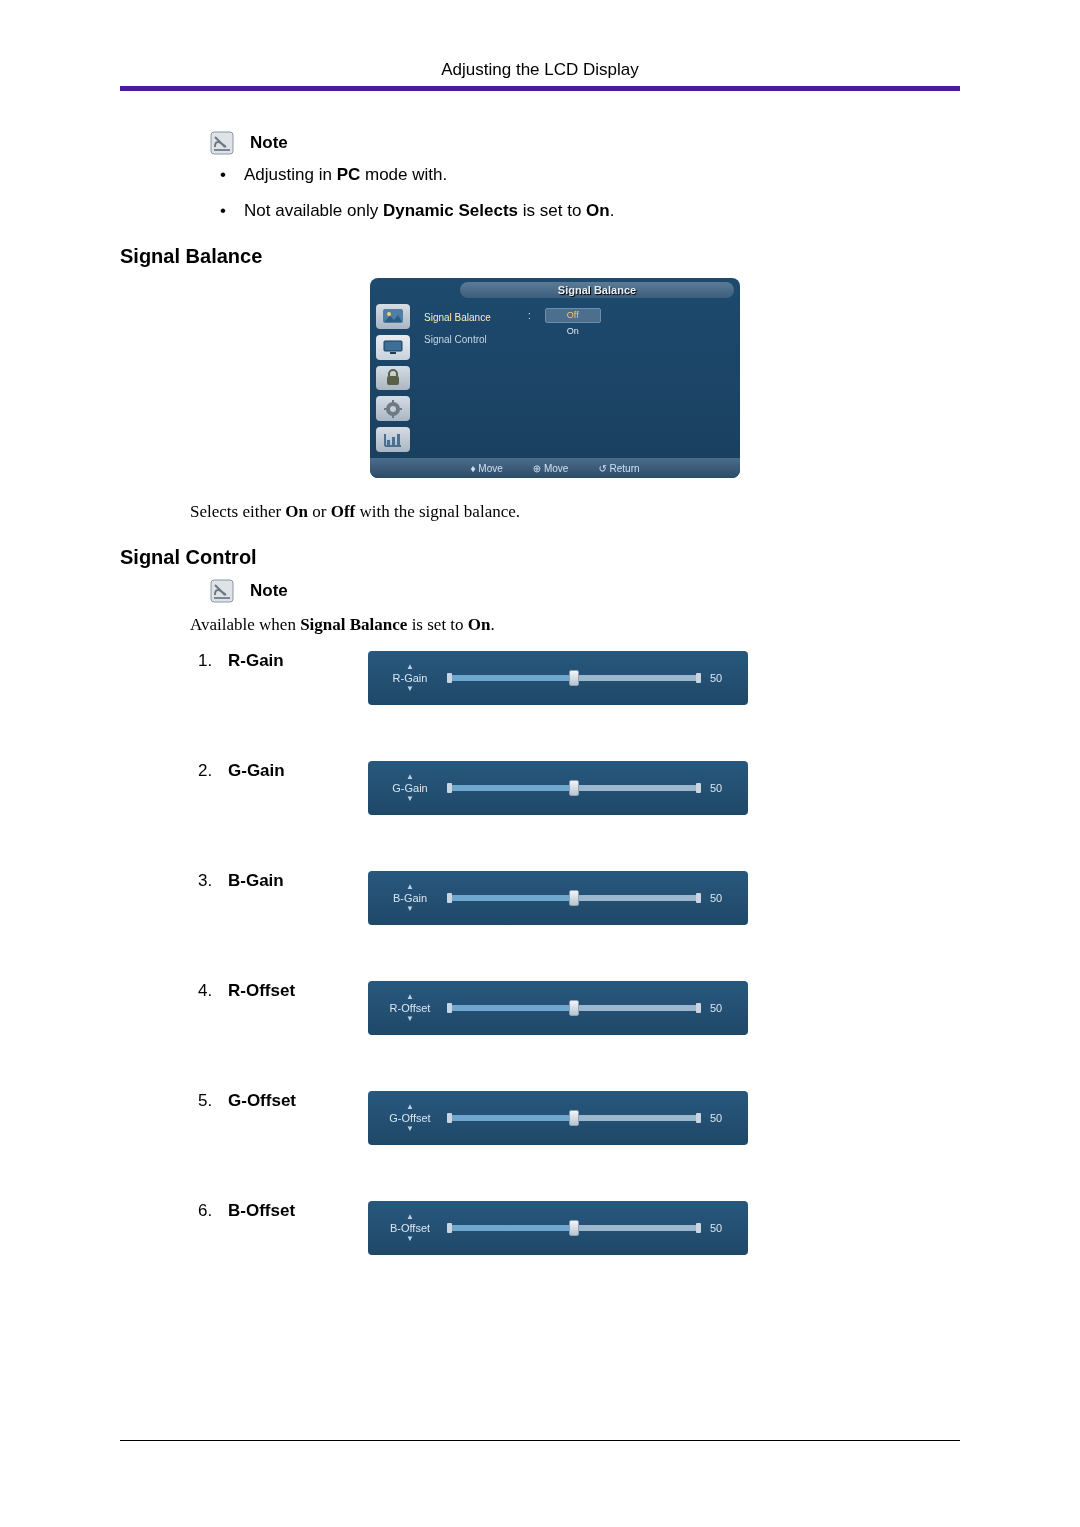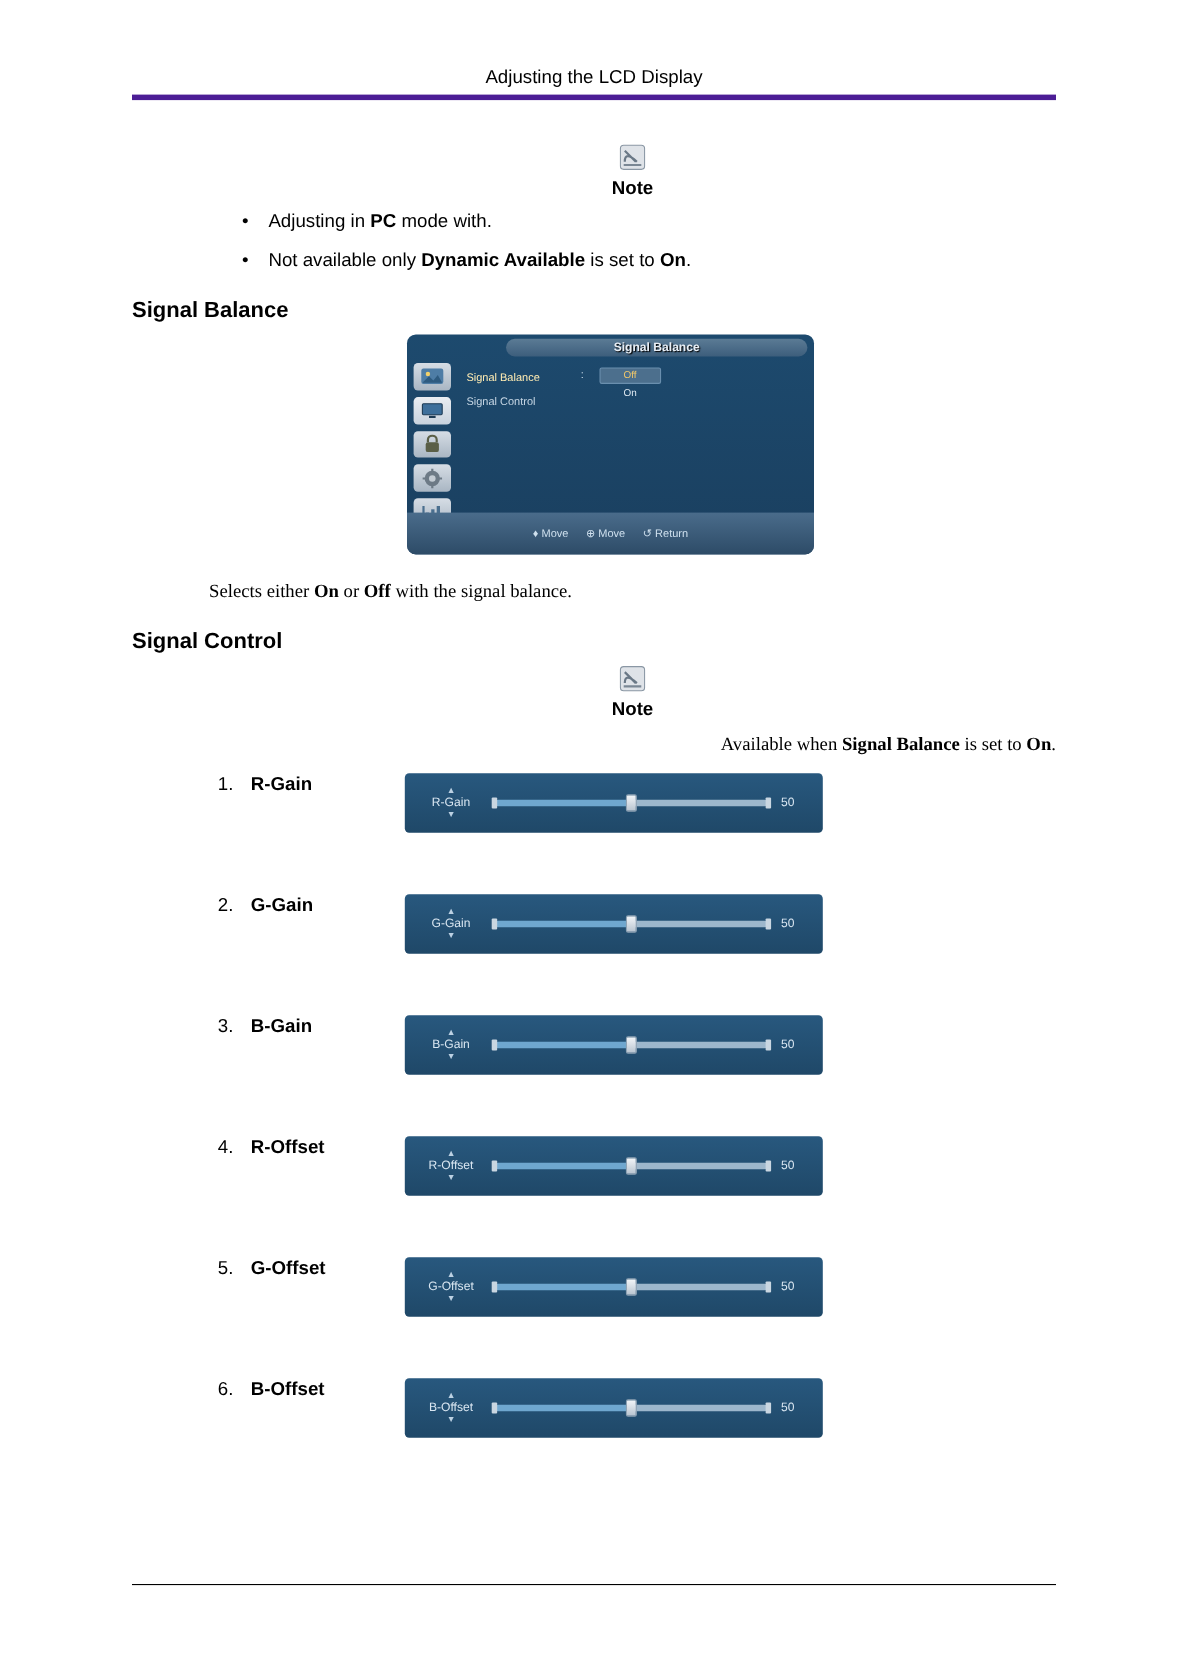--- a/index.html
+++ b/index.html
@@ -15,24 +15,23 @@
   .page-header {
     text-align: center;
     border-bottom: 5px solid #4c1d95;
     padding-bottom: 6px;
     font-size: 17px;
     margin-bottom: 40px;
   }
   .note-row {
     display: flex;
     align-items: center;
-    gap: 6px;
-    margin-left: 70px;
+    gap: 16px;
+    margin-left: 90px;
     margin-bottom: 8px;
-    flex-direction: column;
   }
   .note-icon {
     width: 24px; height: 24px;
     display: inline-flex; align-items: center; justify-content: center;
   }
   .note-icon svg { display: block; }
   .note-label { font-weight: bold; font-size: 17px; }
   .bullet-list { margin-left: 100px; margin-top: 10px; }
   .bullet-item {
     display: flex; align-items: flex-start; gap: 18px;
@@ -81,24 +80,24 @@
   .osd-row { display: flex; align-items: center; height: 18px; gap: 14px; font-size: 10px; }
   .osd-row .lbl { width: 90px; color: #c6d6e4; }
   .osd-row.sel .lbl { color: #ffecb3; }
   .osd-opt-col { display: flex; flex-direction: column; gap: 2px; }
   .osd-opt {
     width: 56px; height: 13px; line-height: 13px; text-align: center;
     font-size: 9px; border-radius: 2px;
   }
   .osd-opt.hl { background: #4c6f8d; color: #f2c869; border: 1px solid #6a8fae; height: 15px; }
   .osd-footer {
-    position: absolute; left: 0; right: 0; bottom: 0; height: 38px;
+    position: absolute; left: 0; right: 0; bottom: 0; height: 20px;
     background: linear-gradient(#4a6c8b,#2d4b67);
     display: flex; align-items: center; justify-content: center;
-    gap: 16px; font-size: 10px; color: #cfe0ee;
+    gap: 30px; font-size: 10px; color: #cfe0ee;
   }
   .body-text { margin-left: 70px; margin-top: 24px; font-size: 17px; font-family: Liberation Serif, serif; }
   .ol-list { margin-left: 78px; margin-top: 16px; }
   .ol-item {
     display: flex; align-items: flex-start;
     margin-bottom: 56px;
   }
   .ol-num { width: 30px; font-size: 17px; }
   .ol-label { width: 140px; font-weight: bold; font-size: 17px; }
   .slider-card {
@@ -157,21 +156,21 @@
 <div class="bullet-list">
   <div class="bullet-item">
     <span class="bullet-dot">•</span>
     <span>
       <span>Adjusting in </span><b>PC</b><span> mode with.</span>
     </span>
   </div>
   <div class="bullet-item">
     <span class="bullet-dot">•</span>
     <span>
-      <span>Not available only </span><b>Dynamic Available</b><span> is set to </span><b>On</b><span>.</span>
+      <span>Not available only </span><b>Dynamic Selects</b><span> is set to </span><b>On</b><span>.</span>
     </span>
   </div>
 </div>
 
 <div class="section-h">Signal Balance</div>
 
 <div class="osd-main">
   <div class="osd-titlebar">Signal Balance</div>
   <div class="osd-leftbar">
     <div class="osd-tabicon">
@@ -249,21 +248,21 @@
   <span class="note-icon">
     <svg width="24" height="24" viewBox="0 0 24 24">
       <rect x="1" y="1" width="22" height="22" rx="3" fill="#dfe3e8" stroke="#8a97a4"></rect>
       <path d="M5 6 L15 16 M5 16 Q5 6 16 16" stroke="#6a7886" stroke-width="2" fill="none"></path>
       <path d="M4 19 L20 19" stroke="#7a8794" stroke-width="2"></path>
     </svg>
   </span>
   <span class="note-label">Note</span>
 </div>
 
-<div class="body-text" style="margin-top:12px;text-align:right;">
+<div class="body-text" style="margin-top:12px;">
   <span>Available when </span><b>Signal Balance</b><span> is set to </span><b>On</b><span>.</span>
 </div>
 
 <div class="ol-list">
 
   <div class="ol-item">
     <span class="ol-num">1.</span>
     <span class="ol-label">R-Gain</span>
     <div class="slider-card">
       <div class="slider-labelcol">

